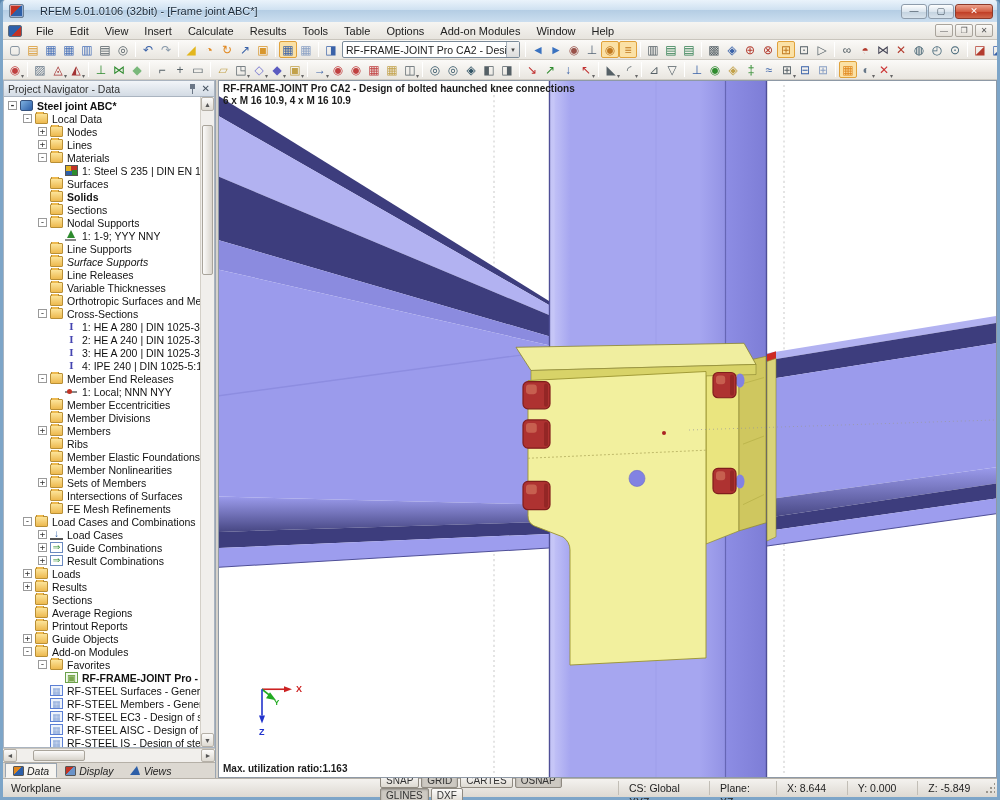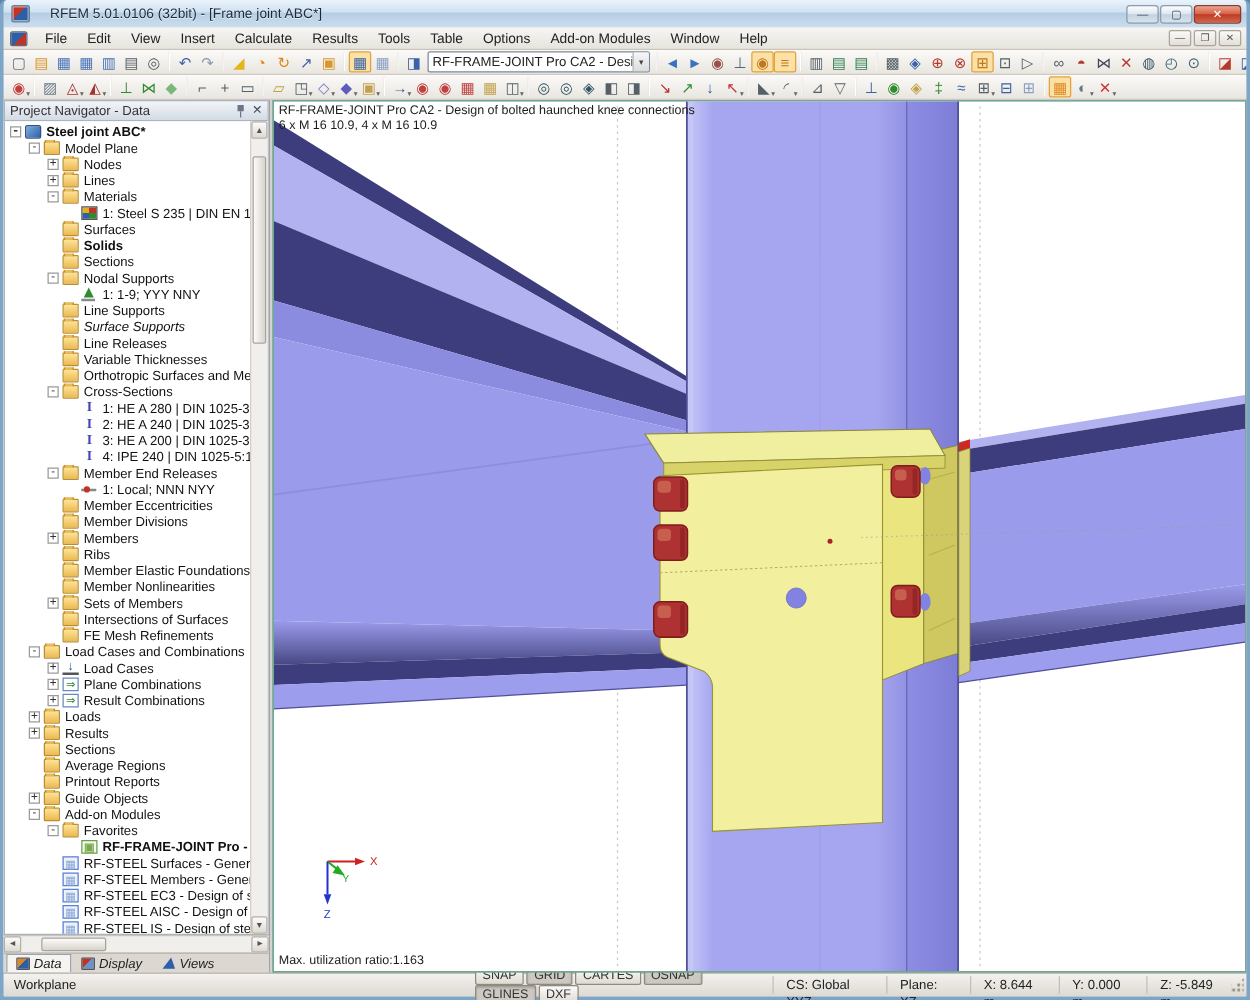--- a/index.html
+++ b/index.html
@@ -92,21 +92,21 @@
   .nav-tab { display:flex; align-items:center; gap:3px; font-size:10.5px; color:#222; padding:0 7px; border:1px solid transparent;font-style:italic; }
   .nav-tab.active { background:#f6f4f0; border-color:#9aa5b1; border-bottom-color:#f6f4f0; }
   .tab-ico { width:11px; height:10px; border-radius:1px; }
   .tab-ico-data { background:linear-gradient(135deg,#e0861c 0 45%,#2d5fa8 45% 100%); border:1px solid #555; }
   .tab-ico-display { background:linear-gradient(135deg,#c23325 0 45%,#6a93c8 45% 100%); border:1px solid #555; }
   .tab-ico-views { background:none; position:relative; }
   .tab-ico-views::before { content:""; position:absolute; left:1px; top:0; width:0; height:0;
     border-left:5px solid transparent; border-right:5px solid transparent; border-bottom:9px solid #2d5fa8; transform:skewX(-12deg); }
   
   .splitter { width:2px; background:#d6d2cb; flex:0 0 auto; }
-  .viewport { flex:1; position:relative; background:#22c55e; border:1px solid #8e99a6; overflow:hidden; }
+  .viewport { flex:1; position:relative; background:#fdba74; border:1px solid #8e99a6; overflow:hidden;font-weight:bold; }
   .viewport svg { position:absolute; inset:0; width:100%; height:100%; }
   .vp-header { position:absolute; top:2px; left:4px; font-size:10px; color:#1c1c1c; line-height:12px; z-index:5; }
   .vp-footer { position:absolute; bottom:3px; left:4px; font-size:10px; color:#1c1c1c; z-index:5; }
   
   .statusbar { height:19px; display:flex; align-items:center; background:linear-gradient(#f4f2ef,#ddd9d2);
     border-top:1px solid #b5b0a7; font-size:10.5px; color:#222; flex:0 0 auto; padding:0 2px; }
   .sb-left { width:433px; padding-left:6px; }
   .sb-toggle { height:15px; padding:0 5px; margin-right:2px; font-size:10px; line-height:13px; color:#333;
     border:1px solid #8f8a81; border-radius:2px; background:linear-gradient(#fcfbfa,#dedad2); }
   .sb-toggle.pressed { background:#cdc9c2; box-shadow:inset 0 1px 2px rgba(0,0,0,.25); }
@@ -270,21 +270,21 @@
       <div class="nav-body">
         <div class="tree" id="tree">
             <div class="tree-row bold" style="padding-left: 2px;">
               <span class="exp">-</span>
               <span class="ti ti-root"></span>
               <span class="tlabel">Steel joint ABC*</span>
             </div>
             <div class="tree-row" style="padding-left: 17px;">
               <span class="exp">-</span>
               <span class="ti ti-folder"></span>
-              <span class="tlabel">Model Plane</span>
+              <span class="tlabel">Local Data</span>
             </div>
             <div class="tree-row" style="padding-left: 32px;">
               <span class="exp">+</span>
               <span class="ti ti-folder"></span>
               <span class="tlabel">Nodes</span>
             </div>
             <div class="tree-row" style="padding-left: 32px;">
               <span class="exp">+</span>
               <span class="ti ti-folder"></span>
               <span class="tlabel">Lines</span>
@@ -435,21 +435,21 @@
               <span class="tlabel">Load Cases and Combinations</span>
             </div>
             <div class="tree-row" style="padding-left: 32px;">
               <span class="exp">+</span>
               <span class="ti ti-loadcase">↓</span>
               <span class="tlabel">Load Cases</span>
             </div>
             <div class="tree-row" style="padding-left: 32px;">
               <span class="exp">+</span>
               <span class="ti ti-loadcombo">⇒</span>
-              <span class="tlabel">Plane Combinations</span>
+              <span class="tlabel">Guide Combinations</span>
             </div>
             <div class="tree-row" style="padding-left: 32px;">
               <span class="exp">+</span>
               <span class="ti ti-loadcombo">⇒</span>
               <span class="tlabel">Result Combinations</span>
             </div>
             <div class="tree-row" style="padding-left: 17px;">
               <span class="exp">+</span>
               <span class="ti ti-folder"></span>
               <span class="tlabel">Loads</span>

